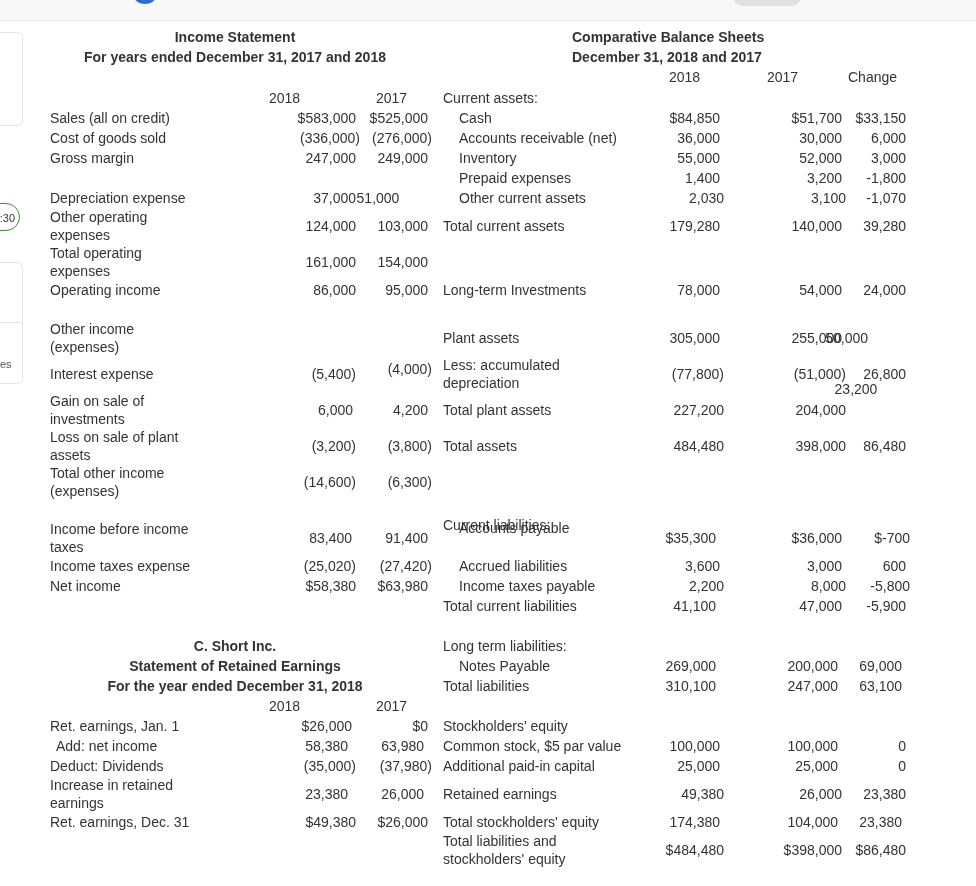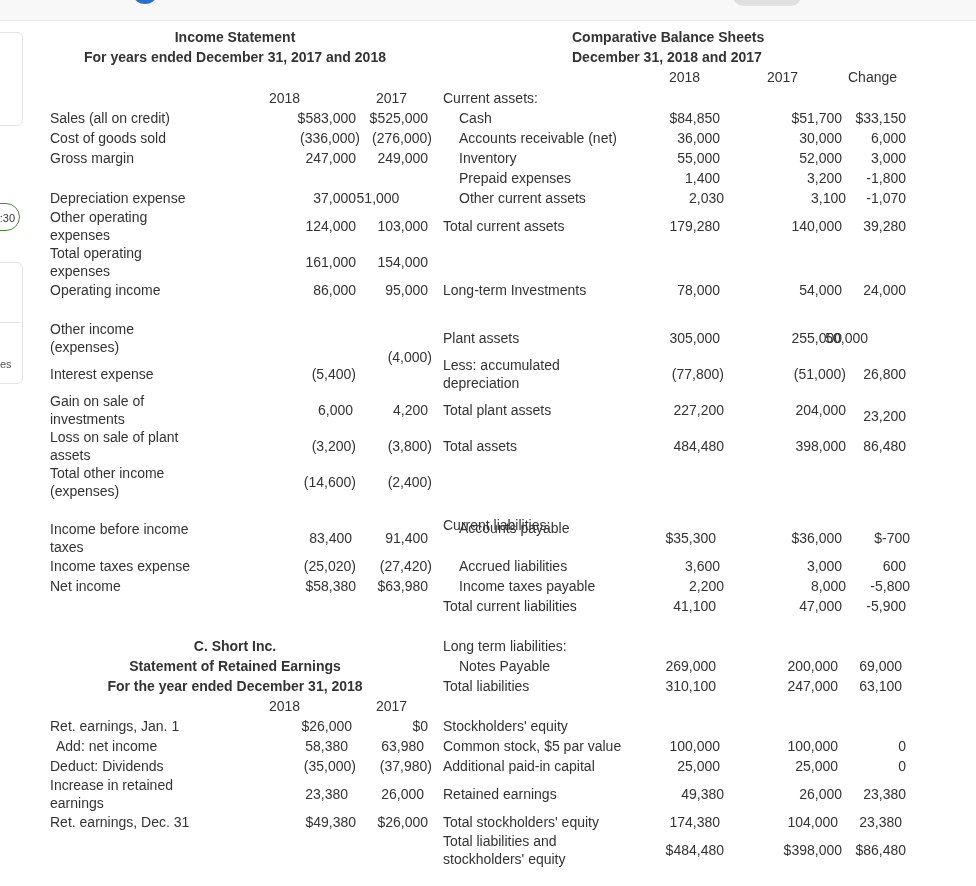--- a/index.html
+++ b/index.html
@@ -67,33 +67,33 @@
   <div class="t r" style="left:328px;top:253px;width:100px;">154,000</div>
 
   <div class="t" style="left:50px;top:281px;">Operating income</div>
   <div class="t r u" style="left:256px;top:281px;width:100px;">86,000</div>
   <div class="t r u" style="left:328px;top:281px;width:100px;">95,000</div>
 
   <div class="t wrap" style="left:50px;top:320px;width:150px;">Other income (expenses)</div>
 
   <div class="t" style="left:50px;top:365px;">Interest expense</div>
   <div class="t r" style="left:256px;top:365px;width:100px;">(5,400)</div>
-  <div class="t r" style="left:332px;top:348px;width:100px;">(4,000)</div>
+  <div class="t r" style="left:332px;top:360px;width:100px;">(4,000)</div>
 
   <div class="t wrap" style="left:50px;top:392px;width:150px;">Gain on sale of investments</div>
   <div class="t r" style="left:253px;top:401px;width:100px;">6,000</div>
   <div class="t r" style="left:328px;top:401px;width:100px;">4,200</div>
 
   <div class="t wrap" style="left:50px;top:428px;width:160px;">Loss on sale of plant assets</div>
   <div class="t r u" style="left:256px;top:437px;width:100px;">(3,200)</div>
   <div class="t r u" style="left:332px;top:437px;width:100px;">(3,800)</div>
 
   <div class="t wrap" style="left:50px;top:464px;width:160px;">Total other income (expenses)</div>
   <div class="t r" style="left:256px;top:473px;width:100px;">(14,600)</div>
-  <div class="t r" style="left:332px;top:473px;width:100px;">(2,400)</div>
+  <div class="t r" style="left:332px;top:473px;width:100px;">(6,300)</div>
 
   <div class="t wrap" style="left:50px;top:520px;width:170px;">Income before income taxes</div>
   <div class="t r" style="left:252px;top:529px;width:100px;">83,400</div>
   <div class="t r" style="left:328px;top:529px;width:100px;">91,400</div>
 
   <div class="t" style="left:50px;top:557px;">Income taxes expense</div>
   <div class="t r u" style="left:256px;top:557px;width:100px;">(25,020)</div>
   <div class="t r u" style="left:332px;top:557px;width:100px;">(27,420)</div>
 
   <div class="t" style="left:50px;top:577px;">Net income</div>
@@ -181,21 +181,21 @@
   <div class="t r" style="left:768px;top:329px;width:100px;">50,000</div>
 
   <div class="t wrap" style="left:443px;top:356px;width:150px;">Less: accumulated depreciation</div>
   <div class="t r" style="left:624px;top:365px;width:100px;">(77,800)</div>
   <div class="t r" style="left:746px;top:365px;width:100px;">(51,000)</div>
   <div class="t r" style="left:806px;top:365px;width:100px;">26,800</div>
 
   <div class="t" style="left:443px;top:401px;">Total plant assets</div>
   <div class="t r u" style="left:624px;top:401px;width:100px;">227,200</div>
   <div class="t r u" style="left:746px;top:401px;width:100px;">204,000</div>
-  <div class="t r u" style="left:806px;top:407px;width:100px;">23,200</div>
+  <div class="t r u" style="left:806px;top:380px;width:100px;text-align:center;">23,200</div>
 
   <div class="t" style="left:443px;top:437px;">Total assets</div>
   <div class="t r u" style="left:624px;top:437px;width:100px;">484,480</div>
   <div class="t r u" style="left:746px;top:437px;width:100px;">398,000</div>
   <div class="t r u" style="left:806px;top:437px;width:100px;">86,480</div>
 
   <div class="t" style="left:443px;top:501px;margin-top:15px;">Current liabilities:</div>
 
   <div class="t" style="left:459px;top:519px;text-align:right;">Accounts payable</div>
   <div class="t r" style="left:616px;top:529px;width:100px;">$35,300</div>

